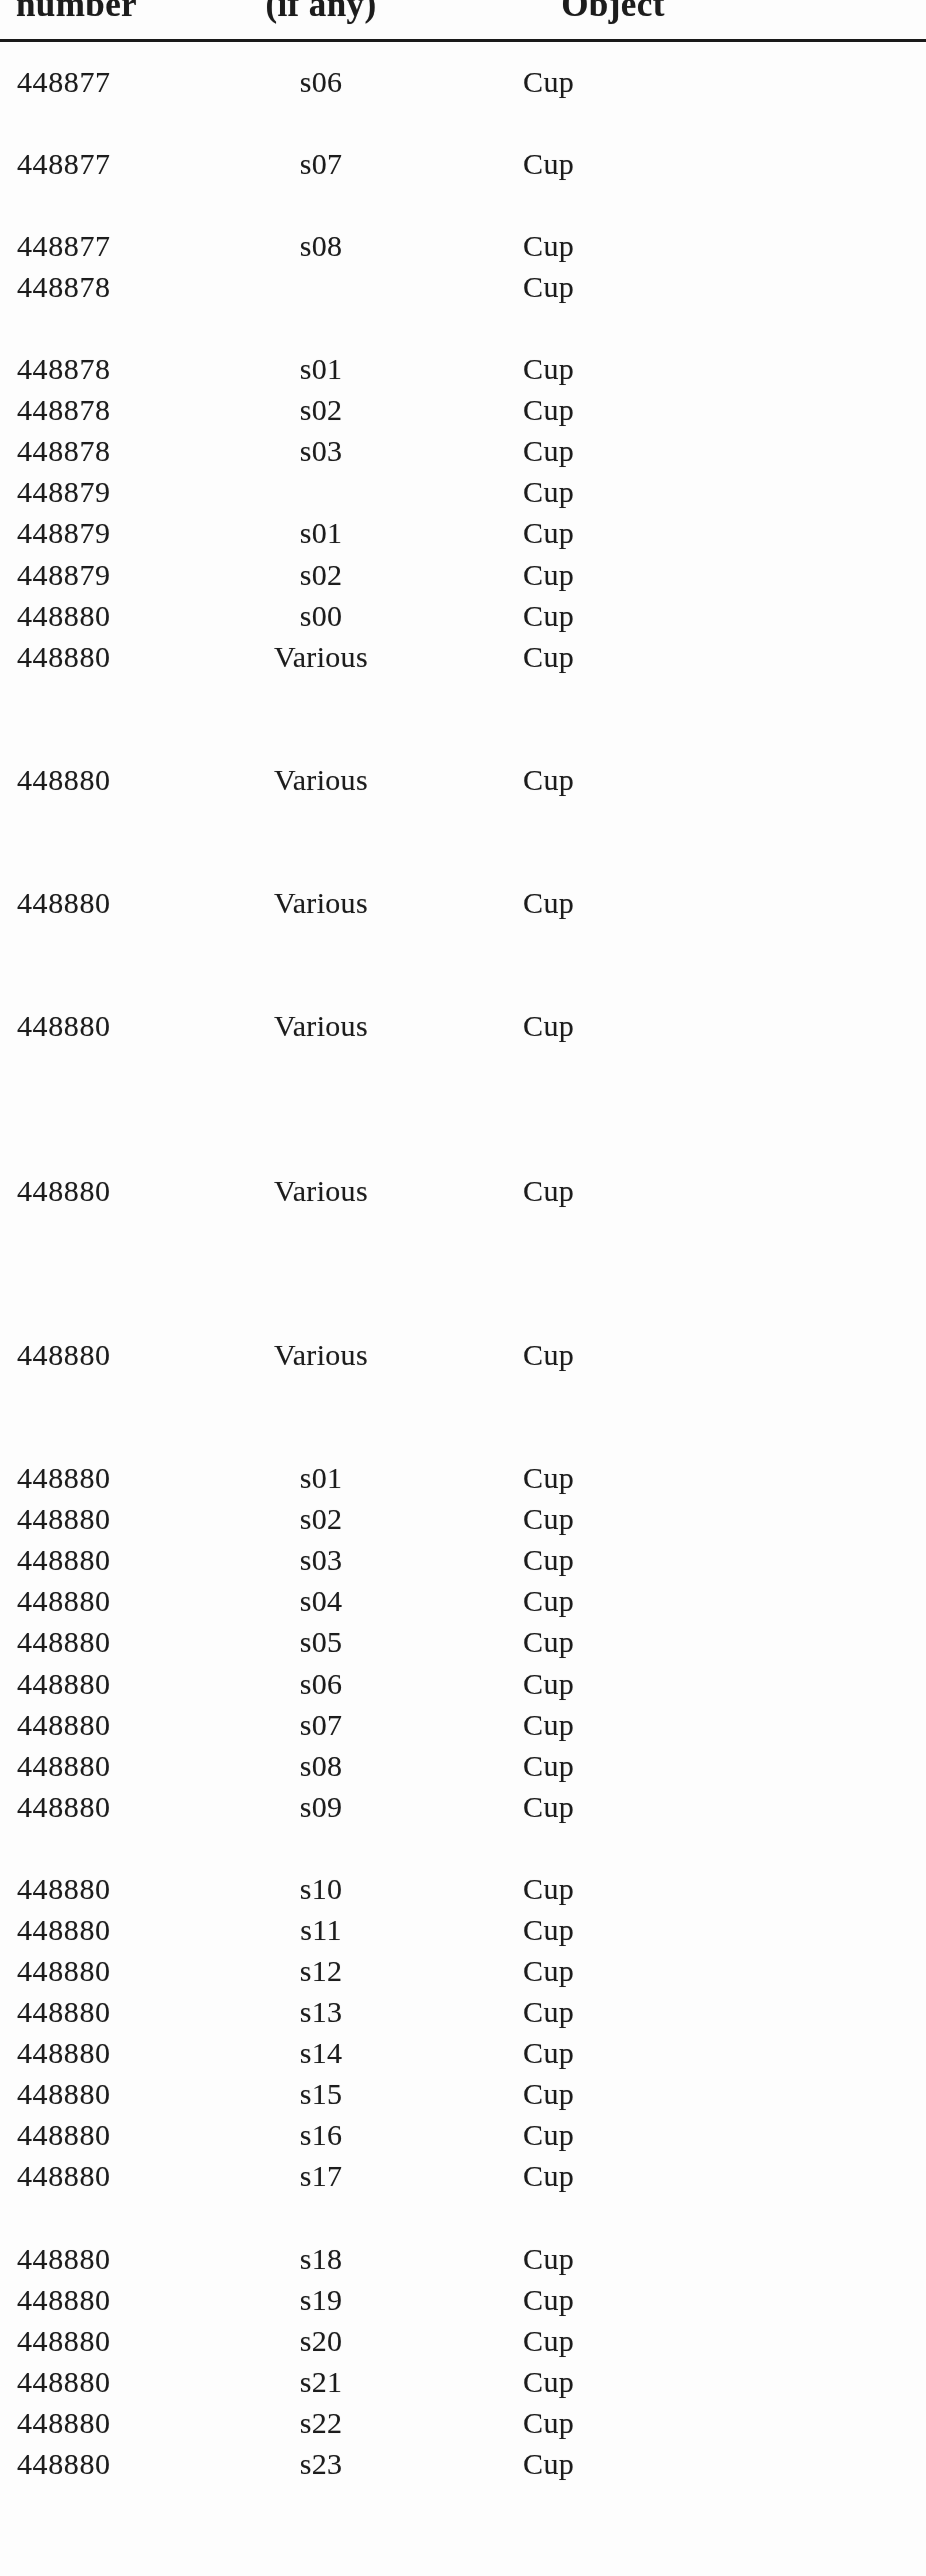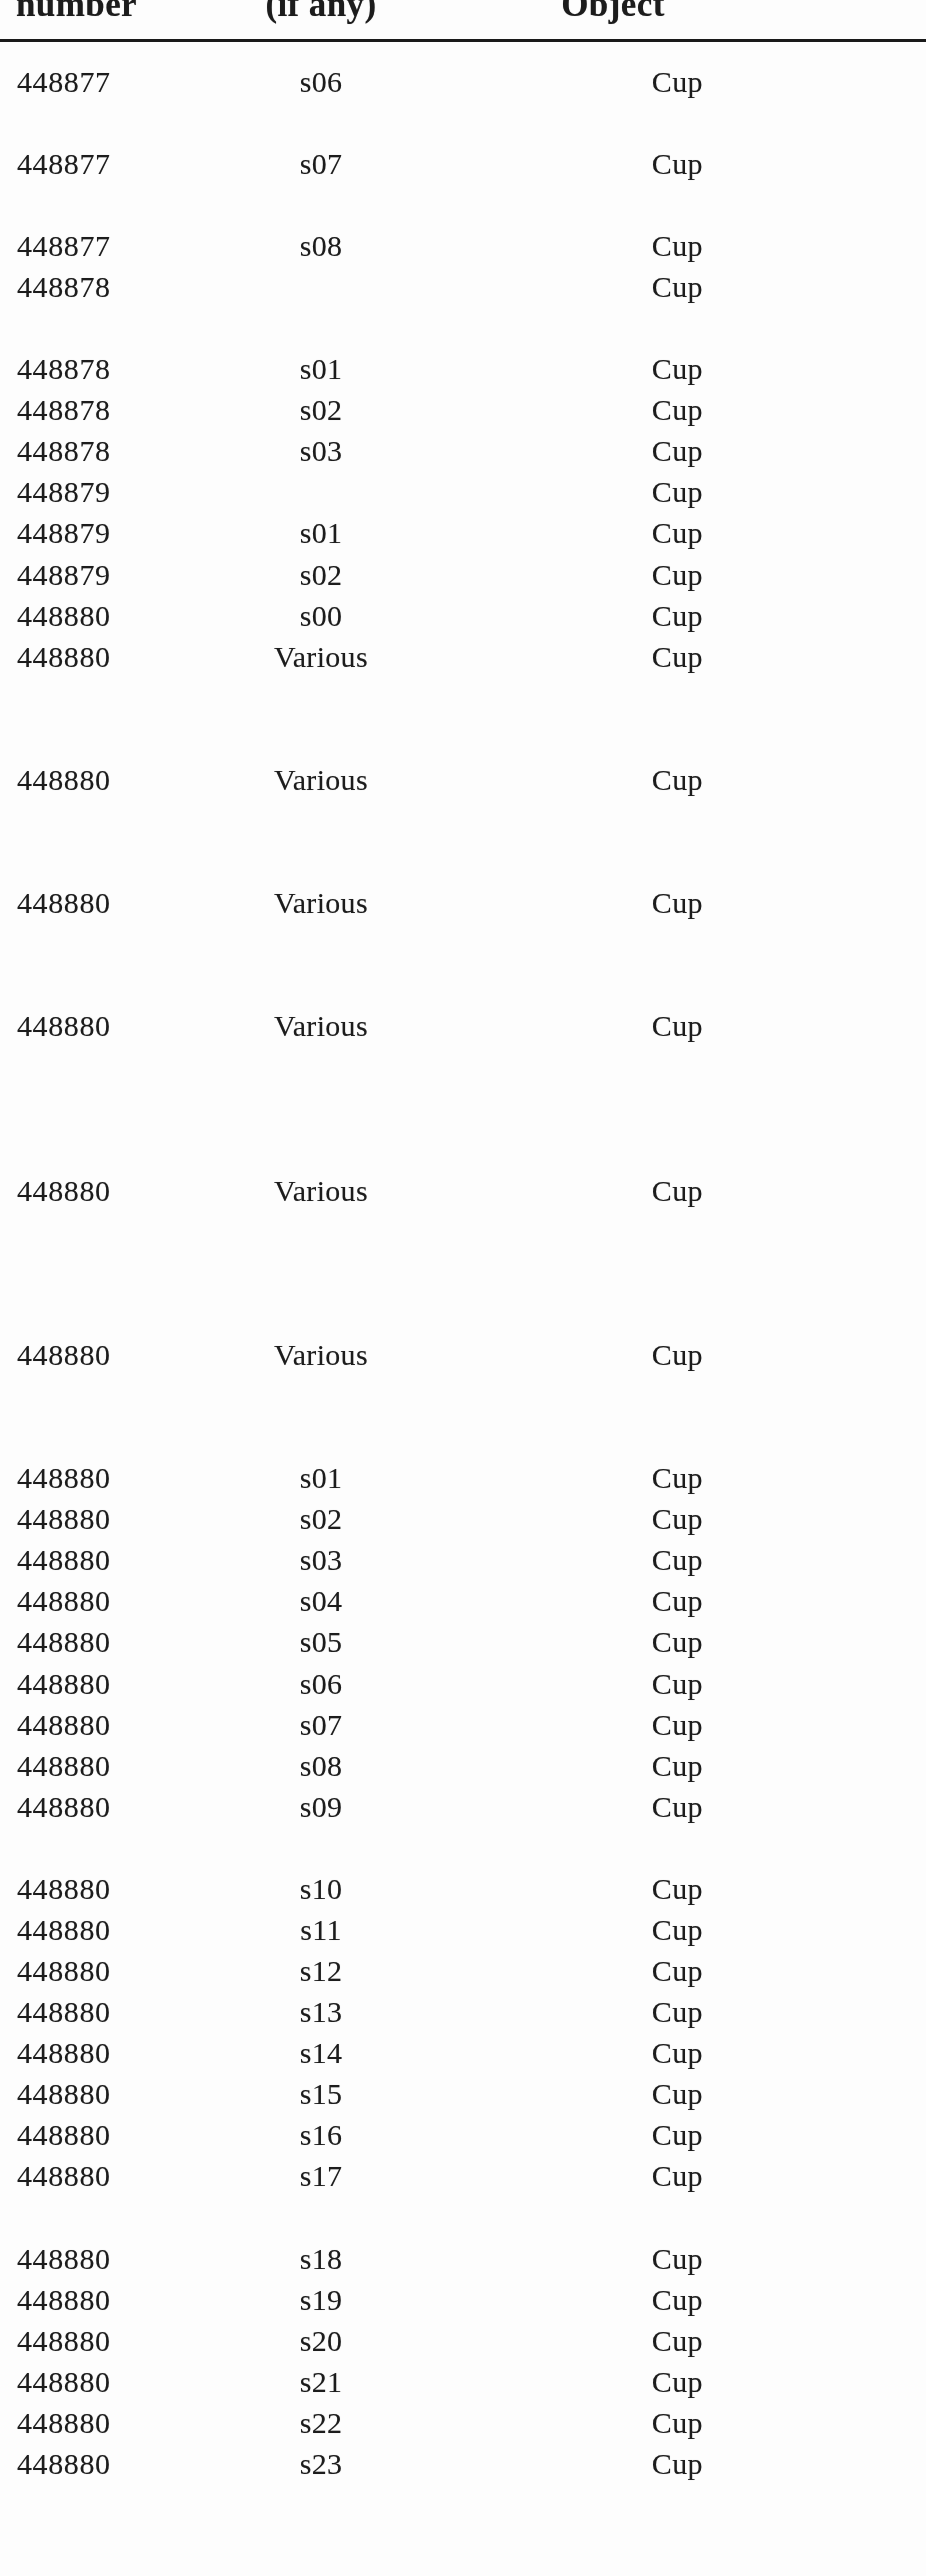--- a/index.html
+++ b/index.html
@@ -31,21 +31,21 @@
   }
 
   .row {
     position: absolute; left: 0; width: 926px; height: 41px;
     line-height: 41px; font-size: 30px;
     text-shadow: 0 0 0.7px rgba(25,25,25,0.35);
   }
   .cell { position: absolute; top: 0; white-space: nowrap; }
   .c-number { left: 17px;  letter-spacing: 0.6px; }
   .c-sherd  { left: 227px; width: 188px; text-align: center; letter-spacing: 0.3px; }
-  .c-object { left: 523px; width: 180px; text-align: right; letter-spacing: 0.4px; }
+  .c-object { left: 523px; width: 180px; text-align: left; letter-spacing: 0.4px; }
 </style>
 </head>
 <body style="--bg: #fdfdfd; --ink: #1c1c1c; --rule: #1a1a1a;">
 
 <div class="page">
 
   <div class="hdr hdr-number">number</div>
 
   <div class="hdr hdr-sherd">(if any)</div>
 

